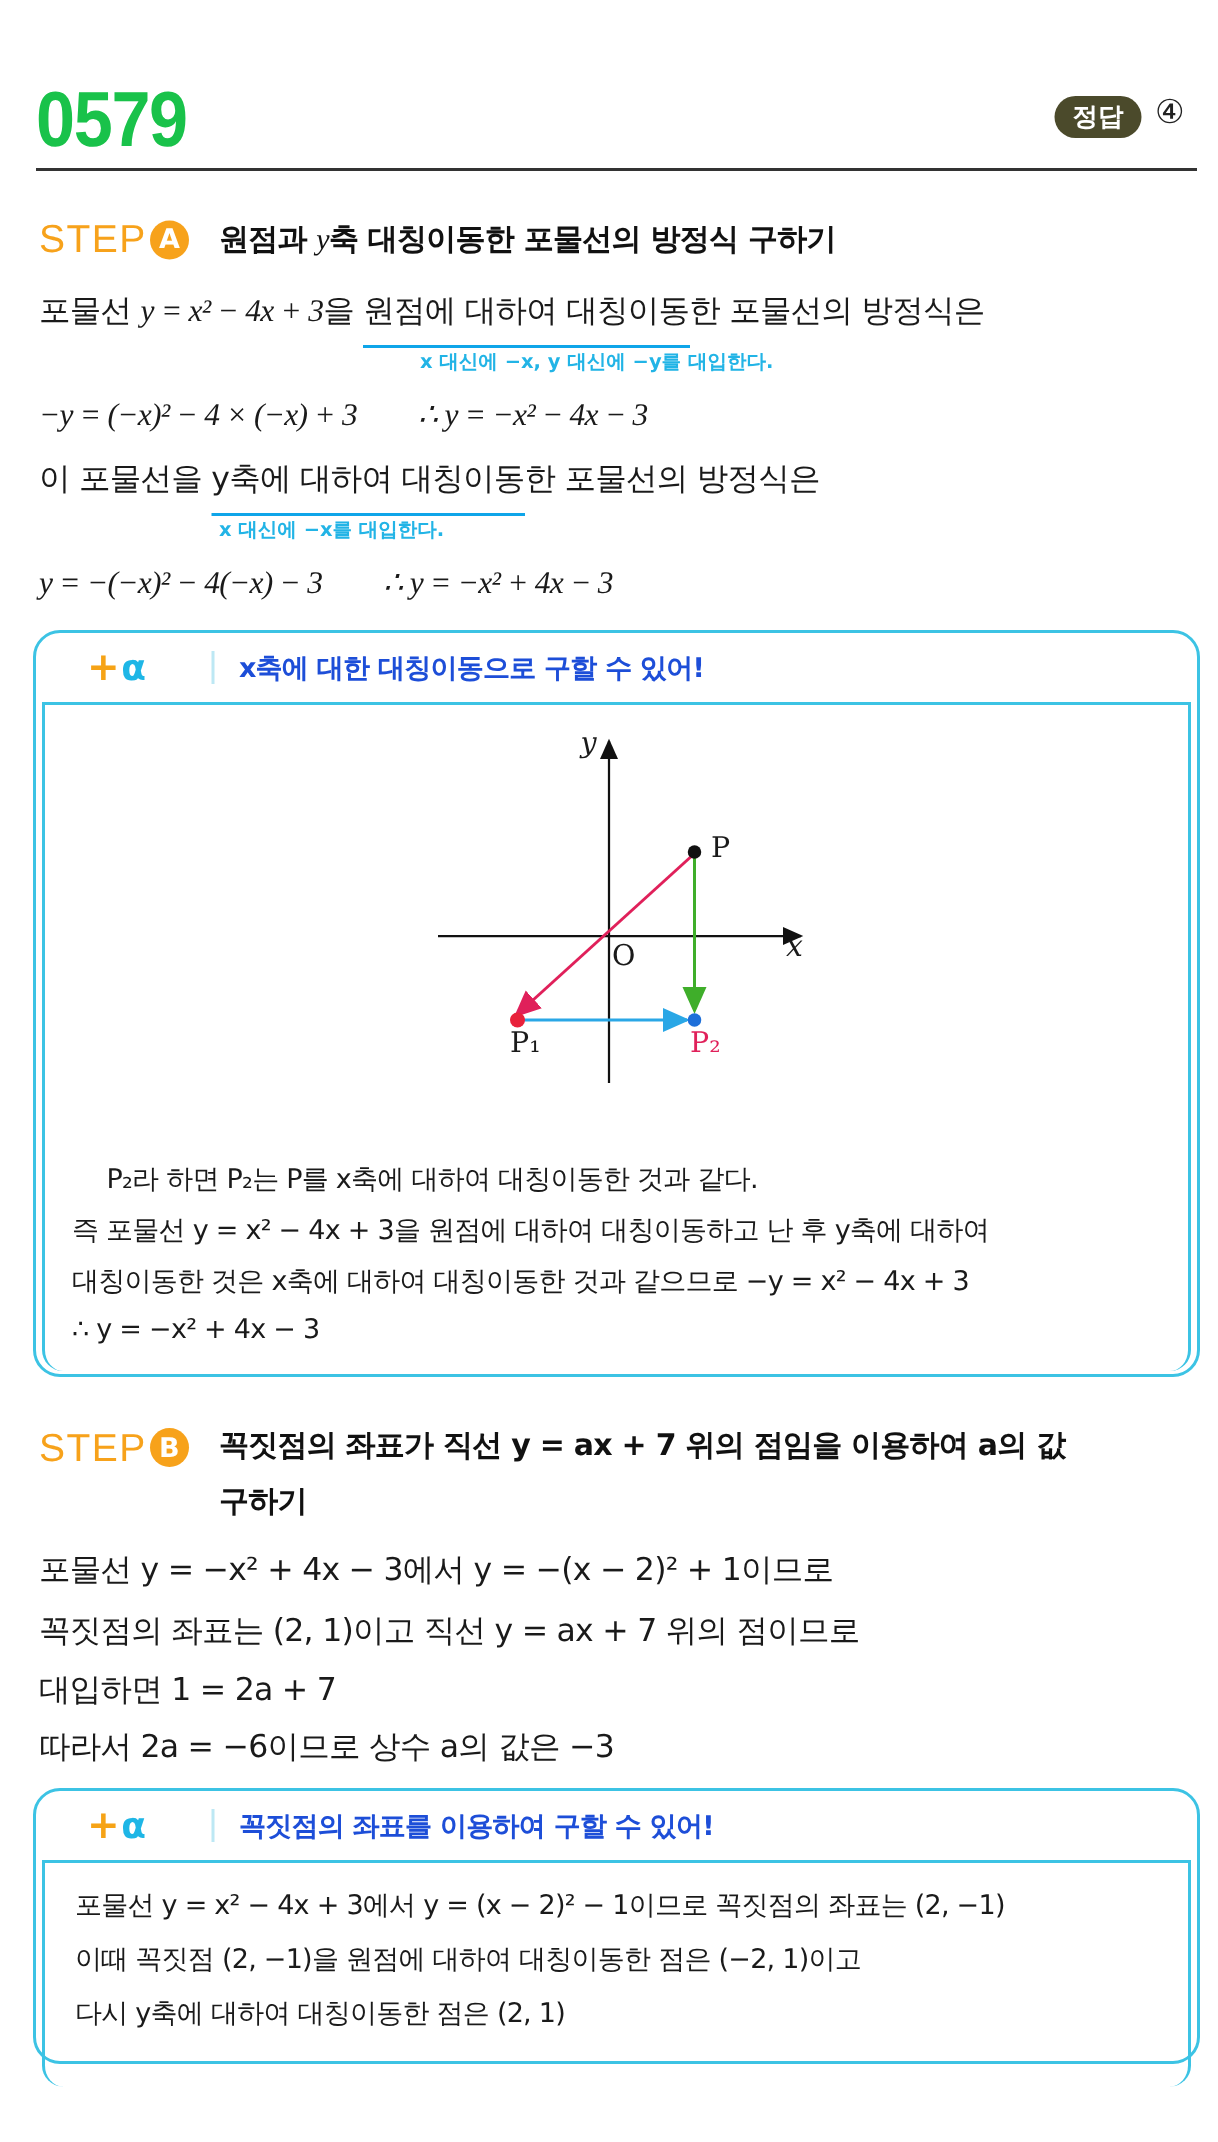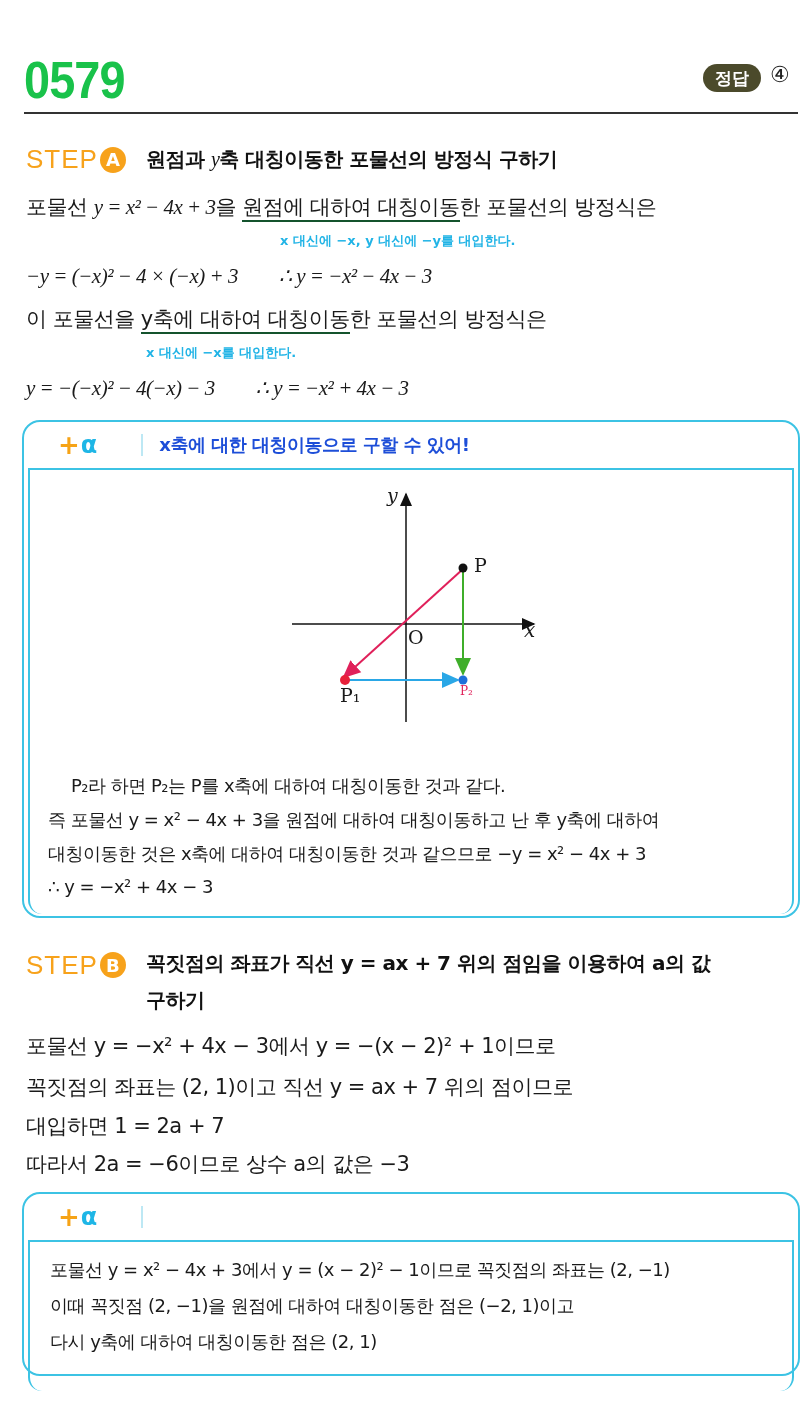--- a/index.html
+++ b/index.html
@@ -13,21 +13,21 @@
   .answer-badge { left: 703px; top: 64px; width: 58px; height: 28px; border-radius: 14px; background: #4b4a2b; color: #fff; font-size: 17px; font-weight: 700; text-align: center; line-height: 28px; }
   .answer-val { left: 770px; top: 62px; font-size: 22px; color: #222; }
   .rule { left: 24px; top: 112px; width: 774px; height: 2px; background: #333; }
 
   .step { display: flex; align-items: center; }
   .step-word { font-family: "Liberation Sans", sans-serif; font-size: 26px; color: #f7a21b; letter-spacing: 1px; }
   .step-circle { width: 26px; height: 26px; border-radius: 50%; background: #f7a21b; color: #fff; font-weight: 700; font-size: 18px; display: inline-flex; align-items: center; justify-content: center; margin-left: 2px; }
   .step-title { font-size: 20px; font-weight: 700; color: #111; margin-left: 20px; letter-spacing: -0.5px; }
 
   .line { font-size: 21px; color: #1a1a1a; white-space: nowrap; letter-spacing: -0.5px; }
-  .uline { border-bottom: 2px solid #14532d; padding-bottom: 1px; }
+  .uline { border-bottom: 2px solid #0ea5e9; padding-bottom: 11px; }
   .hint { font-size: 13px; color: #22b4e6; font-weight: 700; white-space: nowrap; }
 
   .box { border: 2px solid #3cc3e4; border-radius: 18px; }
   .box-head { display: flex; align-items: center; height: 46px; padding-left: 34px; }
   .plus-alpha { font-size: 22px; font-weight: 900; display: flex; align-items: center; }
   .plus { color: #f6a316; font-size: 26px; font-weight: 900; }
   .alpha { color: #1eb6e6; font-size: 24px; font-weight: 900; margin-left: 1px; }
   .box-sep { width: 2px; height: 22px; background: #bde8f4; margin-left: 44px; margin-right: 16px; }
   .box-title { font-size: 18px; color: #1d4ed8; font-weight: 700; letter-spacing: -0.5px; }
   .box-inner { border-top: 2px solid #3cc3e4; margin-left: 4px; margin-right: 4px; border-left: 2px solid #3cc3e4; border-right: 2px solid #3cc3e4; }
@@ -103,21 +103,21 @@
 
       <circle cx="191" cy="86" r="4.5" fill="#111"></circle>
       <circle cx="73" cy="198" r="5" fill="#e8213a"></circle>
       <circle cx="191" cy="198" r="4.5" fill="#1e6fd9"></circle>
     </svg>
     <span class="abs serif" style="left:363px; top:62px; font-size:19px; font-style:italic;">y</span>
     <span class="abs serif" style="left:500px; top:196px; font-size:20px; font-style:italic;">x</span>
     <span class="abs serif" style="left:384px; top:204px; font-size:19px;">O</span>
     <span class="abs serif" style="left:450px; top:132px; font-size:19px;">P</span>
     <span class="abs serif" style="left:316px; top:262px; font-size:19px;">P₁</span>
-    <span class="abs serif" style="left:436px; top:262px; font-size:12px; color:#e0205a;">P₂</span>
+    <span class="abs serif" style="left:436px; top:262px; font-size:19px; color:#e0205a;">P₂</span>
 
     <div class="abs box-text" style="left:24px; top:352px;margin-left:23px;">P₂라 하면 P₂는 P를 x축에 대하여 대칭이동한 것과 같다.</div>
     <div class="abs box-text" style="left:24px; top:386px;">즉 포물선 y = x² − 4x + 3을 원점에 대하여 대칭이동하고 난 후 y축에 대하여</div>
     <div class="abs box-text" style="left:24px; top:420px;">대칭이동한 것은 x축에 대하여 대칭이동한 것과 같으므로 −y = x² − 4x + 3</div>
     <div class="abs box-text" style="left:24px; top:454px;">∴ y = −x² + 4x − 3</div>
   </div>
 </div>
 
 <div class="abs step" style="left:26px; top:950px; align-items:flex-start;">
   <span class="step-word">STEP</span>
@@ -133,19 +133,20 @@
 <div class="abs line" style="left:26px; top:1112px;">대입하면 1 = 2a + 7</div>
 <div class="abs line" style="left:26px; top:1150px;">따라서 2a = −6이므로 상수 a의 값은 −3</div>
 
 <div class="abs box" style="left:22px; top:1192px; width:778px; height:184px;">
   <div class="box-head">
     <span class="plus-alpha">
         <span class="plus">+</span>
         <span class="alpha">α</span>
       </span>
     <span class="box-sep"></span>
+    <span class="box-title">꼭짓점의 좌표를 이용하여 구할 수 있어!</span>
   </div>
   <div class="box-inner" style="height:151px; border-radius:0 0 14px 14px; border-bottom:none; position:relative;">
     <div class="abs box-text" style="left:20px; top:16px;">포물선 y = x² − 4x + 3에서 y = (x − 2)² − 1이므로 꼭짓점의 좌표는 (2, −1)</div>
     <div class="abs box-text" style="left:20px; top:52px;">이때 꼭짓점 (2, −1)을 원점에 대하여 대칭이동한 점은 (−2, 1)이고</div>
     <div class="abs box-text" style="left:20px; top:88px;">다시 y축에 대하여 대칭이동한 점은 (2, 1)</div>
   </div>
 </div>
 
 </body></html>

